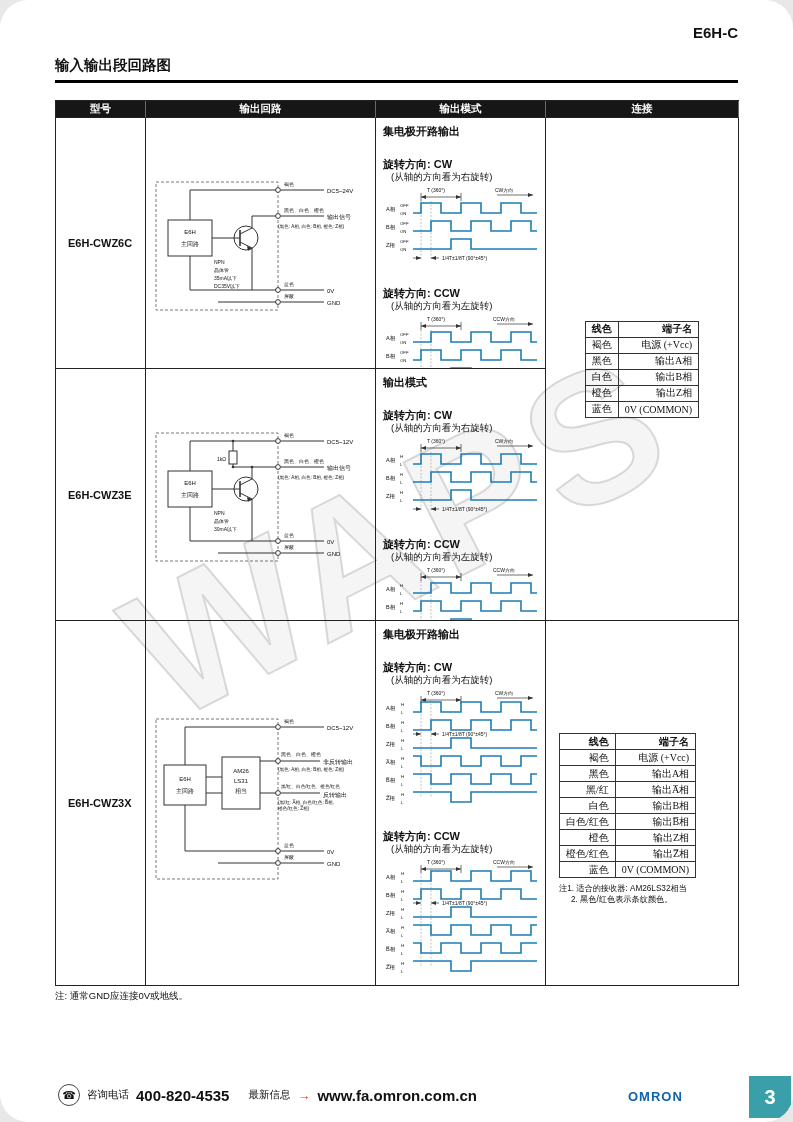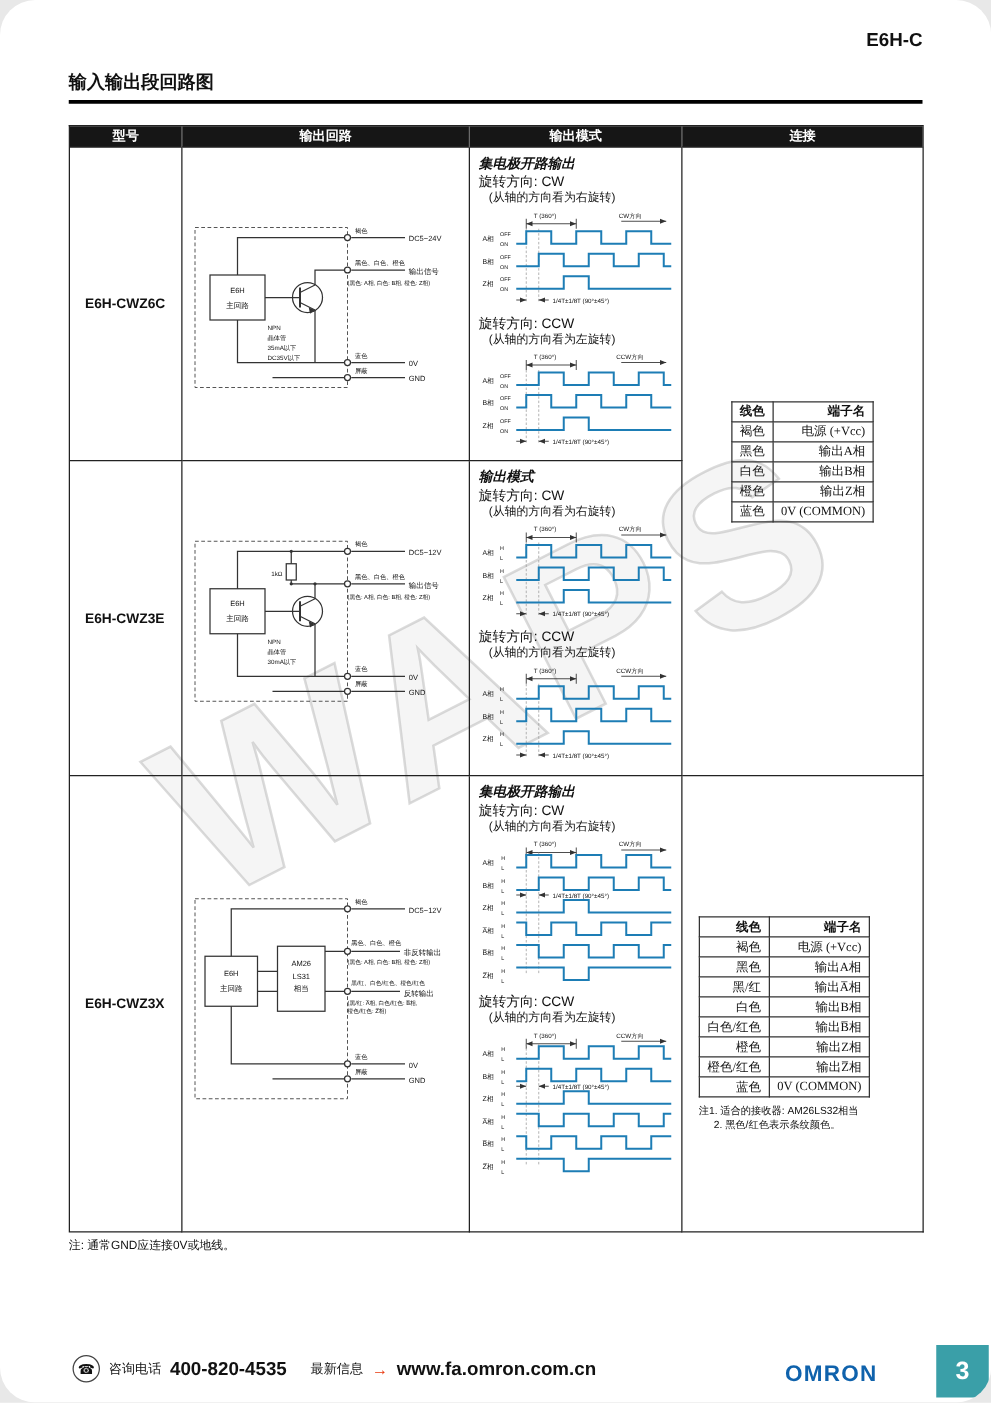--- a/index.html
+++ b/index.html
@@ -25,22 +25,22 @@
     display:grid; grid-template-columns:90px 230px 170px 193px;
     grid-template-rows:17px 251px 252px 365px;
     border-top:1px solid #222; border-left:1px solid #222;
   }
   .cell { border-right:1px solid #222; border-bottom:1px solid #222; box-sizing:border-box; position:relative; overflow:hidden; }
   .th { background:#161616; color:#fff; font-size:10.5px; font-weight:bold;
         display:flex; align-items:center; justify-content:center; border-right:1px solid #6a6a6a; }
   .model-cell { display:flex; align-items:center; font-weight:bold; font-size:11px; padding-left:12px; }
   .circuit-cell { padding:0; }
   .mode-cell { padding:7px 0 0 7px; }
-  .mode-title { font-weight:bold; font-size:11px; line-height:13px;font-style:italic; }
-  .mode-dir { font-weight:normal; font-size:11px; line-height:13px; margin-top:2px; }
+  .mode-title { font-weight:bold; font-size:11px; line-height:13px; }
+  .mode-dir { font-weight:bold; font-size:11px; line-height:13px; margin-top:20px; }
   .mode-sub { font-size:9.5px; line-height:12px; margin-bottom:2px; padding-left:8px; }
   .conn-span { grid-column:4; grid-row:2 / 4; display:flex; align-items:center; justify-content:center; }
   .conn-last { grid-column:4; grid-row:4; padding:112px 0 0 13px; }
   table.conn { border-collapse:collapse; font-family:"Liberation Serif","DejaVu Serif",serif; font-size:10px; background:transparent; }
   table.conn th, table.conn td { border:1px solid #333; height:15px; padding:0 6px; text-align:right; white-space:nowrap; }
   table.conn th { font-weight:bold; }
   .conn-notes { font-size:8.2px; margin-top:5px; line-height:11px; width:178px;
                 font-family:"Liberation Sans","DejaVu Sans",sans-serif; }
   .conn-note2 { padding-left:12px; }
   .table-note { position:absolute; left:55px; top:990px; font-size:9.5px; z-index:1; }
@@ -73,21 +73,21 @@
   .wlv { font-size:4.3px; fill:#111; }
 
   
   .footer-left { position:absolute; left:58px; top:1082px; height:26px; display:flex; align-items:center; gap:7px; z-index:1; }
   .phone-icon { width:20px; height:20px; border:1.5px solid #444; border-radius:50%;
                 display:flex; align-items:center; justify-content:center; font-size:11px; }
   .f-label { font-size:10.5px; }
   .f-strong { font-size:15px; font-weight:bold; }
   .f-gap { margin-left:12px; }
   .f-arrow { color:var(--arrow_red,#e8380d); font-size:13px; font-weight:bold; }
-  .omron { position:absolute; left:628px; top:1089px; font-size:18px; font-weight:bold;
+  .omron { position:absolute; left:628px; top:1089px; font-size:13px; font-weight:bold;
            letter-spacing:1px; color:var(--omron_blue,#0f62ac); z-index:1; }
   .page-badge { position:absolute; right:2px; top:1076px; width:42px; height:42px;
                 background:var(--accent_teal,#3a9fa8); color:#fff; font-size:20px; font-weight:bold;
                 display:flex; align-items:center; justify-content:center; z-index:1; }
 </style>
 </head>
 <body>
 
 <div class="page">
 

